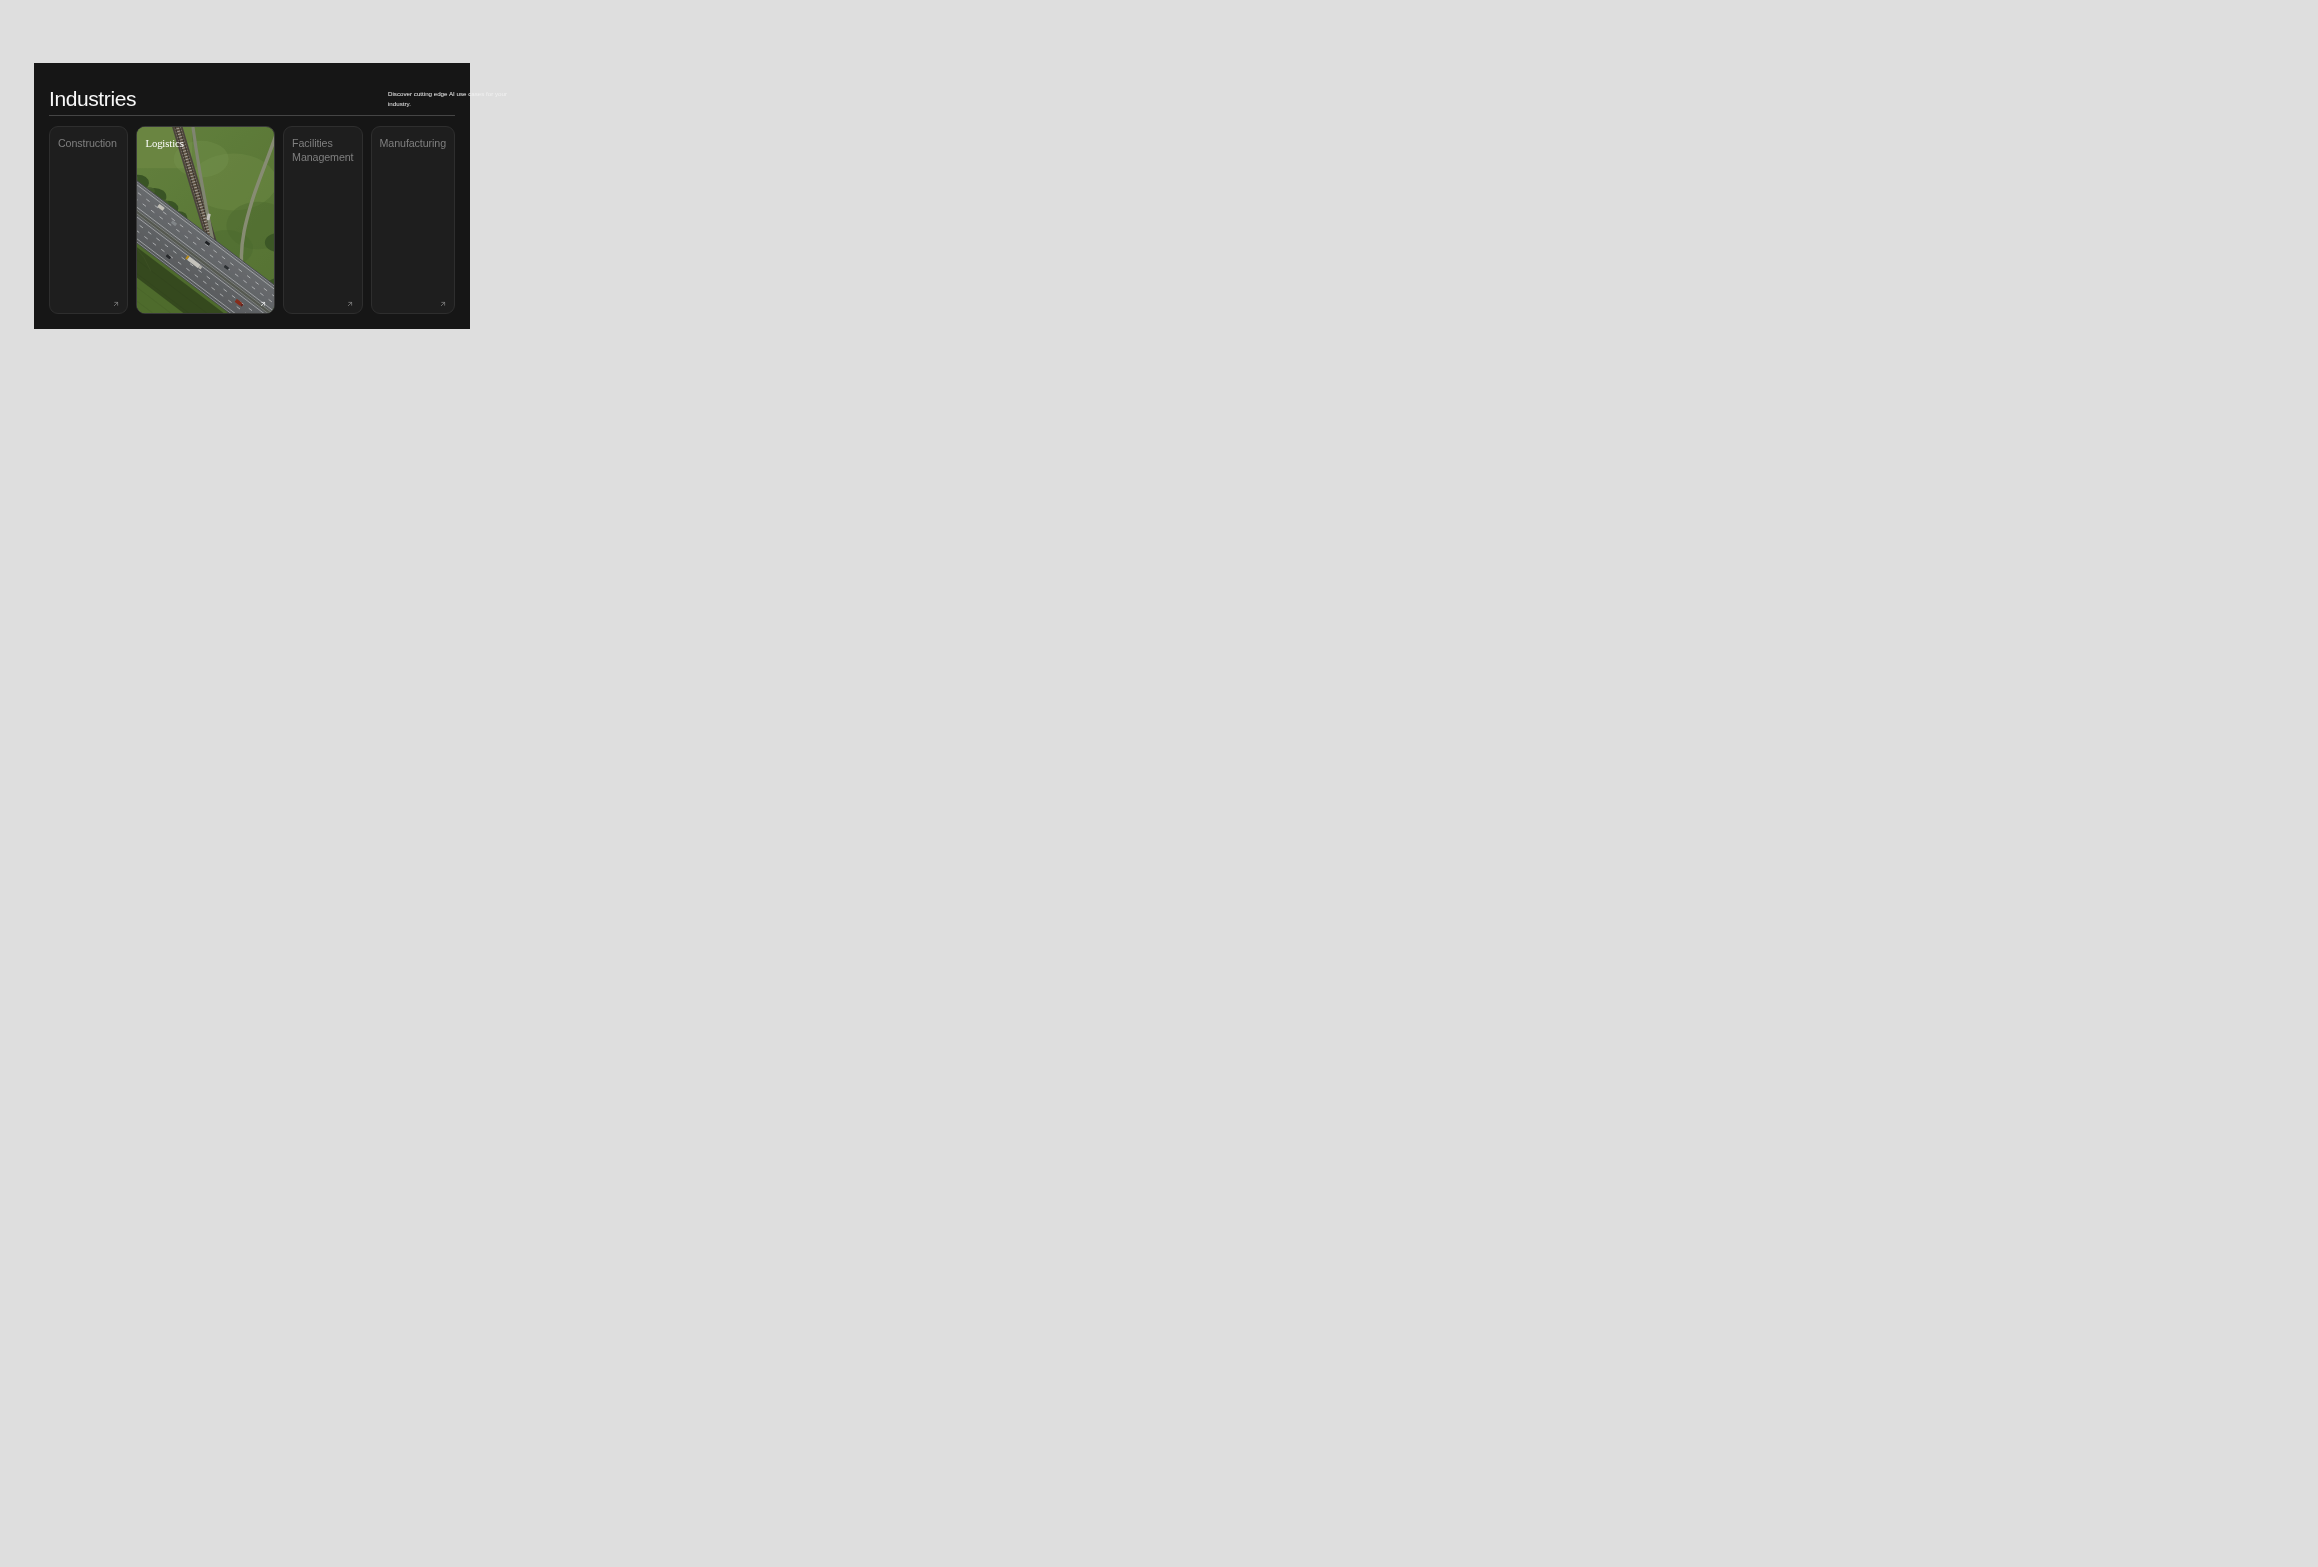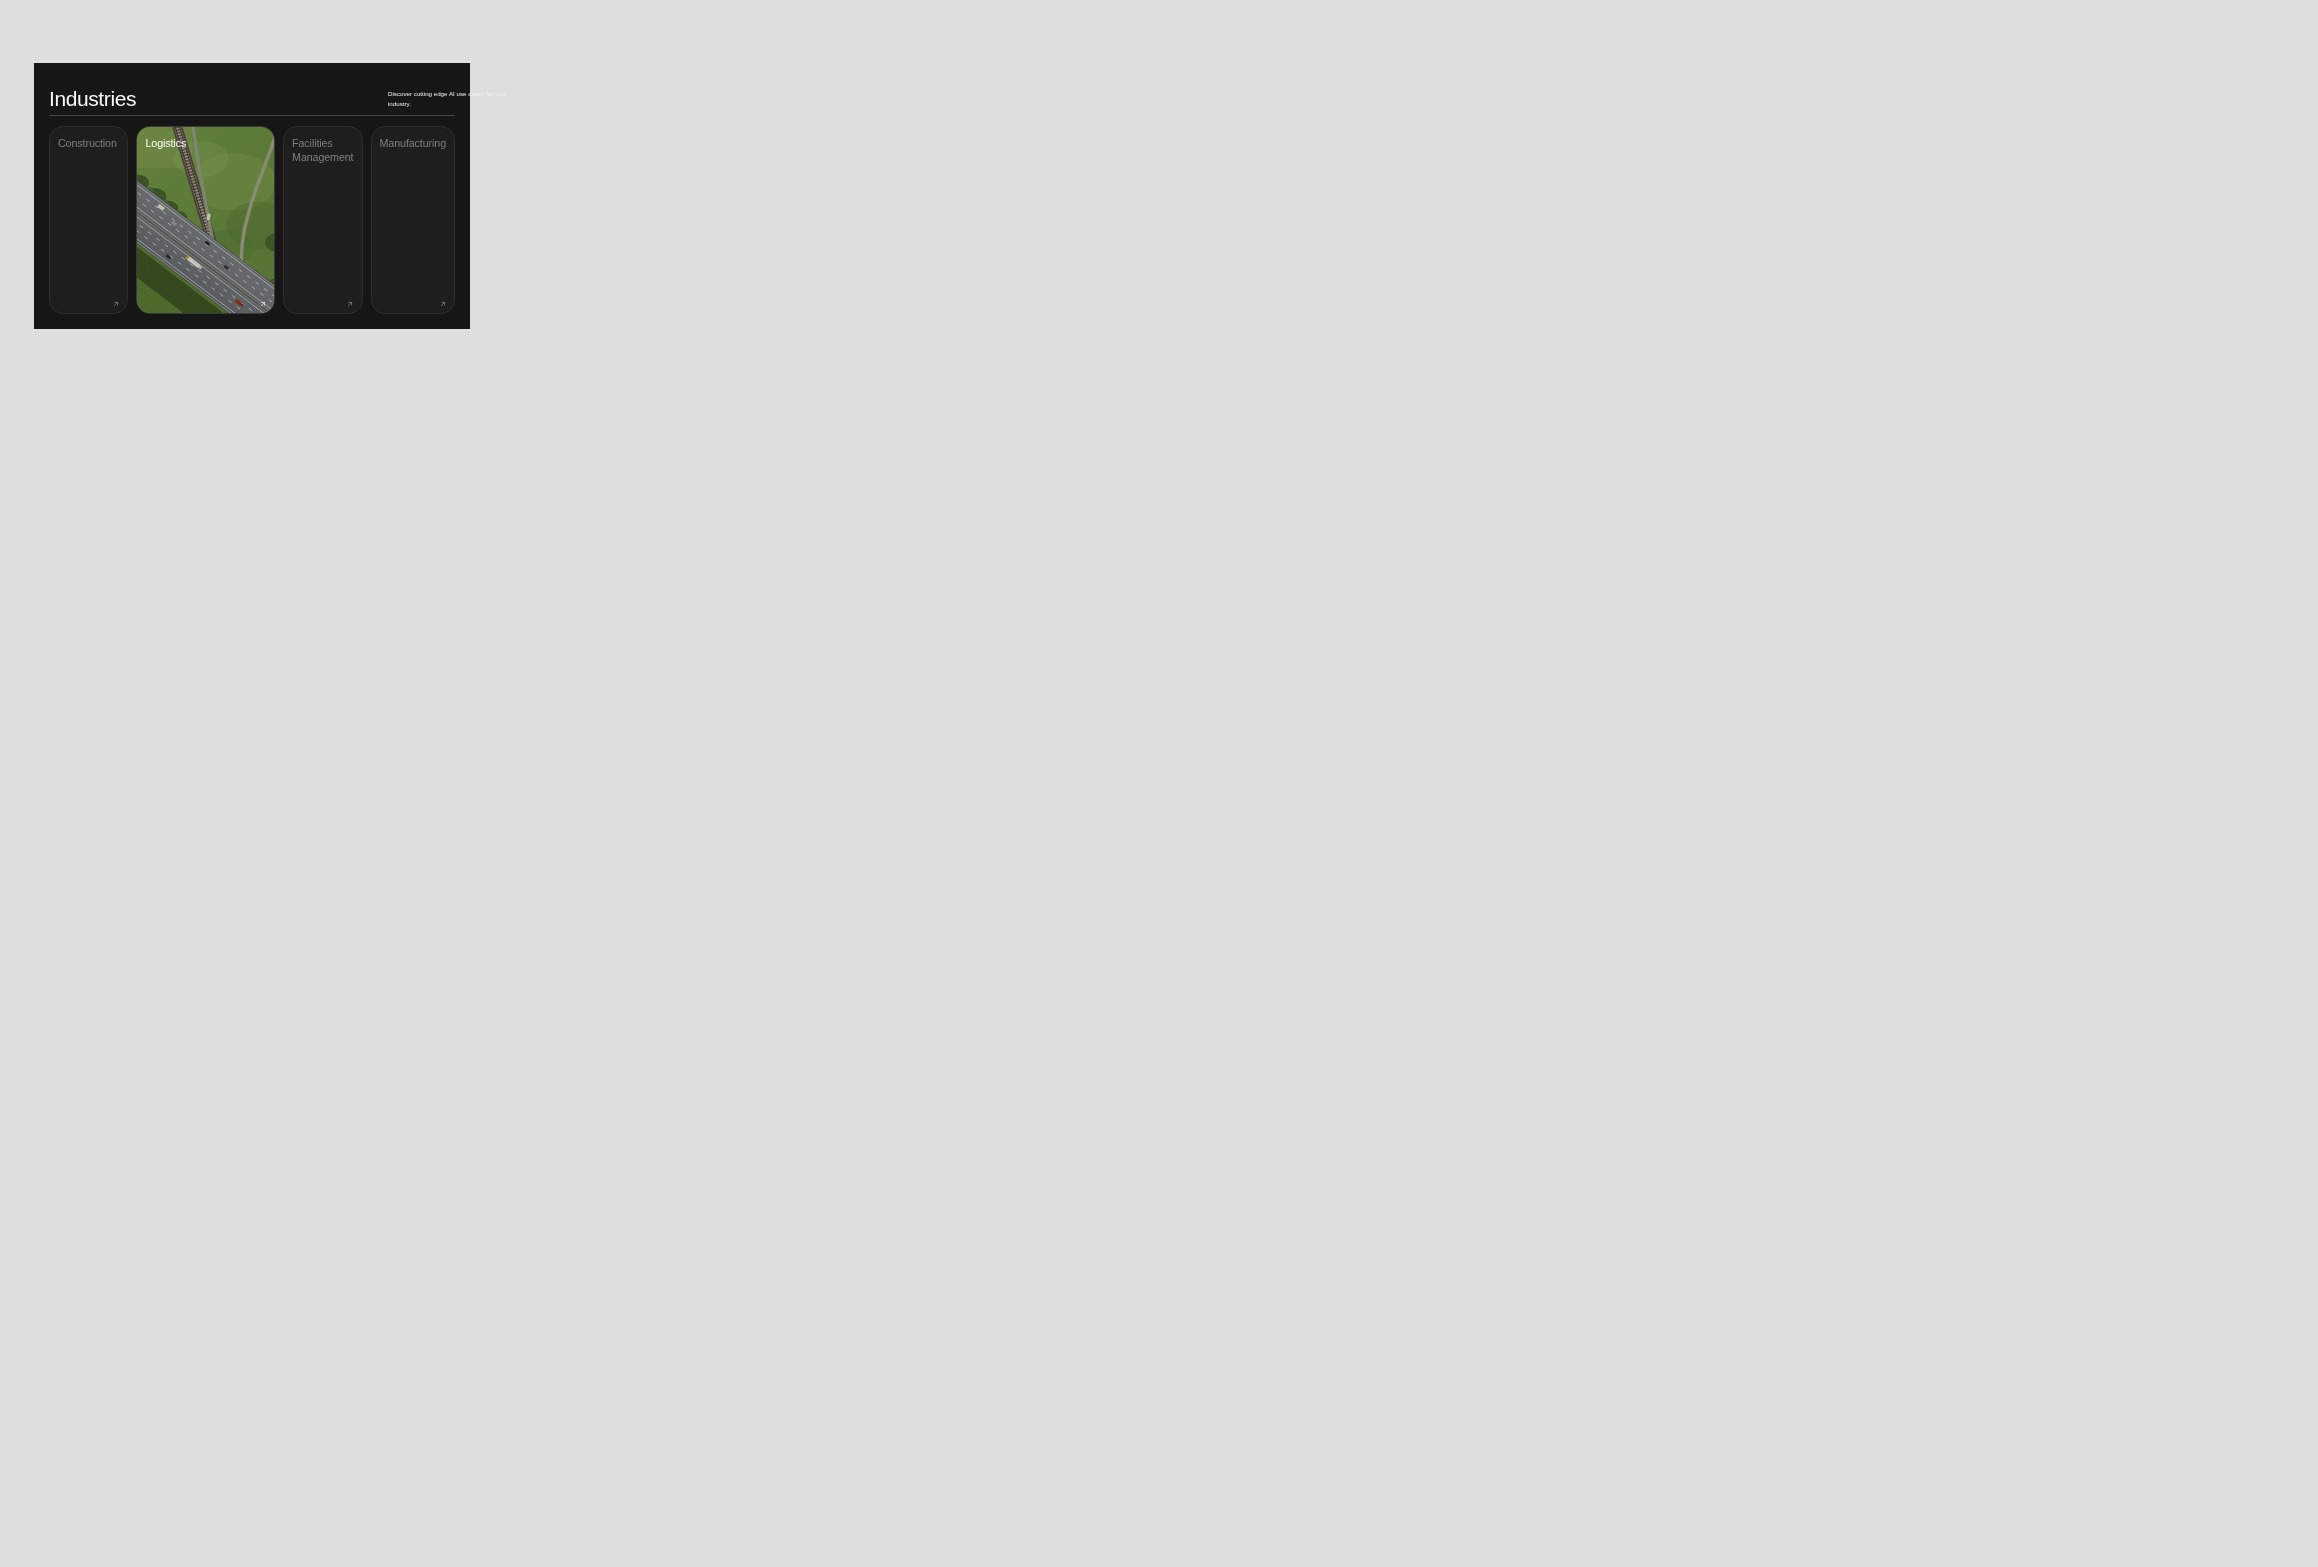--- a/index.html
+++ b/index.html
@@ -42,32 +42,32 @@
     margin-top:10.2px;
     height:188px;
     display:grid;
     grid-template-columns:1fr 1.745fr 1fr 1fr;
     gap:8px;
   }
   .card {
     position:relative;
     background:#1e1e1e;
     border:0.5px solid #2e2e2e;
-    border-radius:14px;
+    border-radius:9px;
     padding:9.7px 8px;
     cursor:pointer;
   }
   .card-title {
     font-size:10.7px;
     line-height:1.3;
     letter-spacing:-0.1px;
     font-weight:400;
     color:#7f7f7f;
   }
-  .card.image-card { padding:0; overflow:hidden; border-color:#3a3a3a; }
+  .card.image-card { padding:0; overflow:hidden; border-color:#3a3a3a;font-family:Liberation Serif, serif; }
   .card.image-card .card-overlay {
     position:absolute; left:8px; top:9.7px; z-index:3;
   }
   .card.image-card .card-title { color:#ffffff; }
   .scene {
     position:absolute; inset:0; width:100%; height:100%; z-index:1;
     display:block;
   }
   .scene-dim { position:absolute; inset:0; z-index:2; background:rgba(10,12,8,0.18); }
   .card-arrow {

